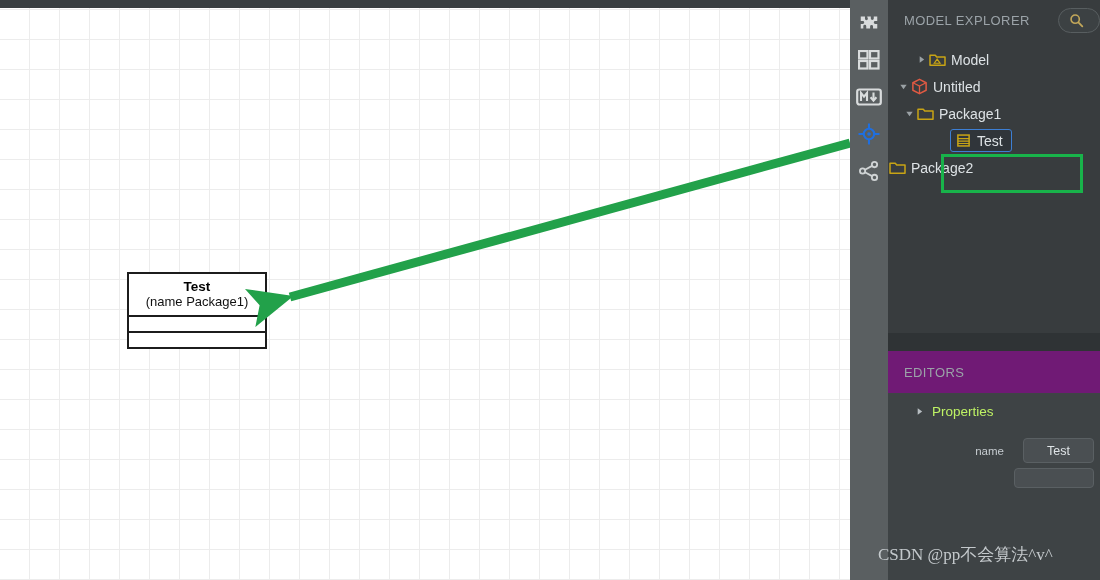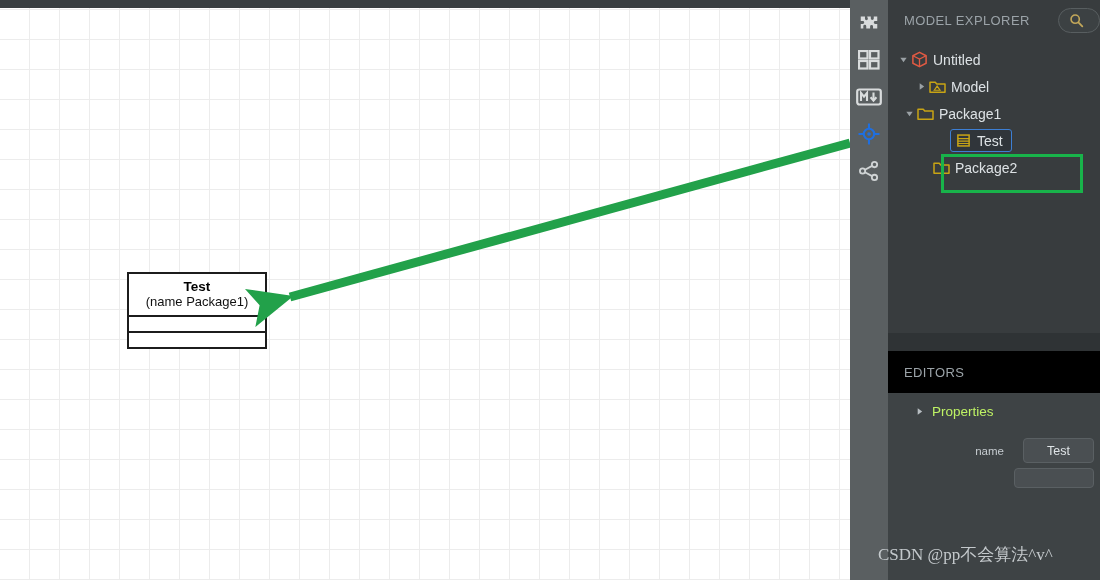--- a/index.html
+++ b/index.html
@@ -186,21 +186,21 @@
     align-items: center;
     justify-content: center;
     margin-right: 5px;
     flex: 0 0 18px;
   }
   .tree-label { color: #dde2e5; }
   .row-untitled { padding-left: 8px; }
   .row-model    { padding-left: 26px; }
   .row-package1 { padding-left: 14px; }
   .row-test     { padding-left: 62px; }
-  .row-package2 { padding-left: 44px; }
+  .row-package2 { }
 
   .sel-box {
     display: flex;
     align-items: center;
     border: 1px solid #3d7fd4;
     border-radius: 3px;
     background: #30353a;
     padding: 1px 8px 1px 3px;
     box-sizing: border-box;
     height: 23px;
@@ -225,21 +225,21 @@
     flex: 0 0 auto;
   }
   .editors-header {
     height: 42px;
     display: flex;
     align-items: center;
     padding-left: 16px;
     color: #9ba3a8;
     font-size: 13px;
     letter-spacing: 0.4px;
-    background: #000000;
+    background: #701a75;
     flex: 0 0 auto;
     border-bottom: 1px solid #3f4446;
   }
   .props-area {
     flex: 1 1 auto;
     background: #3e4345;
     position: relative;
   }
   .props-row {
     display: flex;
@@ -389,48 +389,48 @@
       <div class="search-pill">
         <svg width="15" height="15" viewBox="0 0 16 16">
           <circle cx="6.6" cy="6.6" r="4.4" fill="none" stroke="#c2a75a" stroke-width="1.7"></circle>
           <path d="M10 10 L14.2 14.2" stroke="#c2a75a" stroke-width="1.9" stroke-linecap="round"></path>
         </svg>
       </div>
     </div>
 
     <div class="tree">
 
+      <div class="tree-row row-model">
+        <span class="twisty">
+          <svg width="9" height="9" viewBox="0 0 10 10">
+            <polygon points="3,1.5 3,8.5 8,5" fill="#9aa1a5"></polygon>
+          </svg>
+        </span>
+        <span class="tree-ico">
+          <svg width="17" height="15" viewBox="0 0 18 16">
+            <path d="M1 3.4 L1 14 L17 14 L17 5.4 L8.2 5.4 L6.6 3.4 Z" fill="none" stroke="#c8a415" stroke-width="1.6" stroke-linejoin="round"></path>
+            <polygon points="5.5,12 8.6,7.6 11.7,12" fill="none" stroke="#c8a415" stroke-width="1.3"></polygon>
+          </svg>
+        </span>
+        <span class="tree-label">Model</span>
+      </div>
+
       <div class="tree-row row-untitled">
         <span class="twisty">
           <svg width="9" height="9" viewBox="0 0 10 10">
             <polygon points="1.5,3 8.5,3 5,8" fill="#9aa1a5"></polygon>
           </svg>
         </span>
         <span class="tree-ico">
           <svg width="17" height="17" viewBox="0 0 18 18">
             <path d="M9 1.4 L16 5 L16 13 L9 16.6 L2 13 L2 5 Z" fill="none" stroke="#e05a43" stroke-width="1.6" stroke-linejoin="round"></path>
             <path d="M2 5 L9 8.6 L16 5 M9 8.6 L9 16.6" fill="none" stroke="#e05a43" stroke-width="1.4"></path>
           </svg>
         </span>
         <span class="tree-label">Untitled</span>
-      </div>
-
-      <div class="tree-row row-model">
-        <span class="twisty">
-          <svg width="9" height="9" viewBox="0 0 10 10">
-            <polygon points="3,1.5 3,8.5 8,5" fill="#9aa1a5"></polygon>
-          </svg>
-        </span>
-        <span class="tree-ico">
-          <svg width="17" height="15" viewBox="0 0 18 16">
-            <path d="M1 3.4 L1 14 L17 14 L17 5.4 L8.2 5.4 L6.6 3.4 Z" fill="none" stroke="#c8a415" stroke-width="1.6" stroke-linejoin="round"></path>
-            <polygon points="5.5,12 8.6,7.6 11.7,12" fill="none" stroke="#c8a415" stroke-width="1.3"></polygon>
-          </svg>
-        </span>
-        <span class="tree-label">Model</span>
       </div>
 
       <div class="tree-row row-package1">
         <span class="twisty">
           <svg width="9" height="9" viewBox="0 0 10 10">
             <polygon points="1.5,3 8.5,3 5,8" fill="#9aa1a5"></polygon>
           </svg>
         </span>
         <span class="tree-ico">
           <svg width="17" height="15" viewBox="0 0 18 16">

